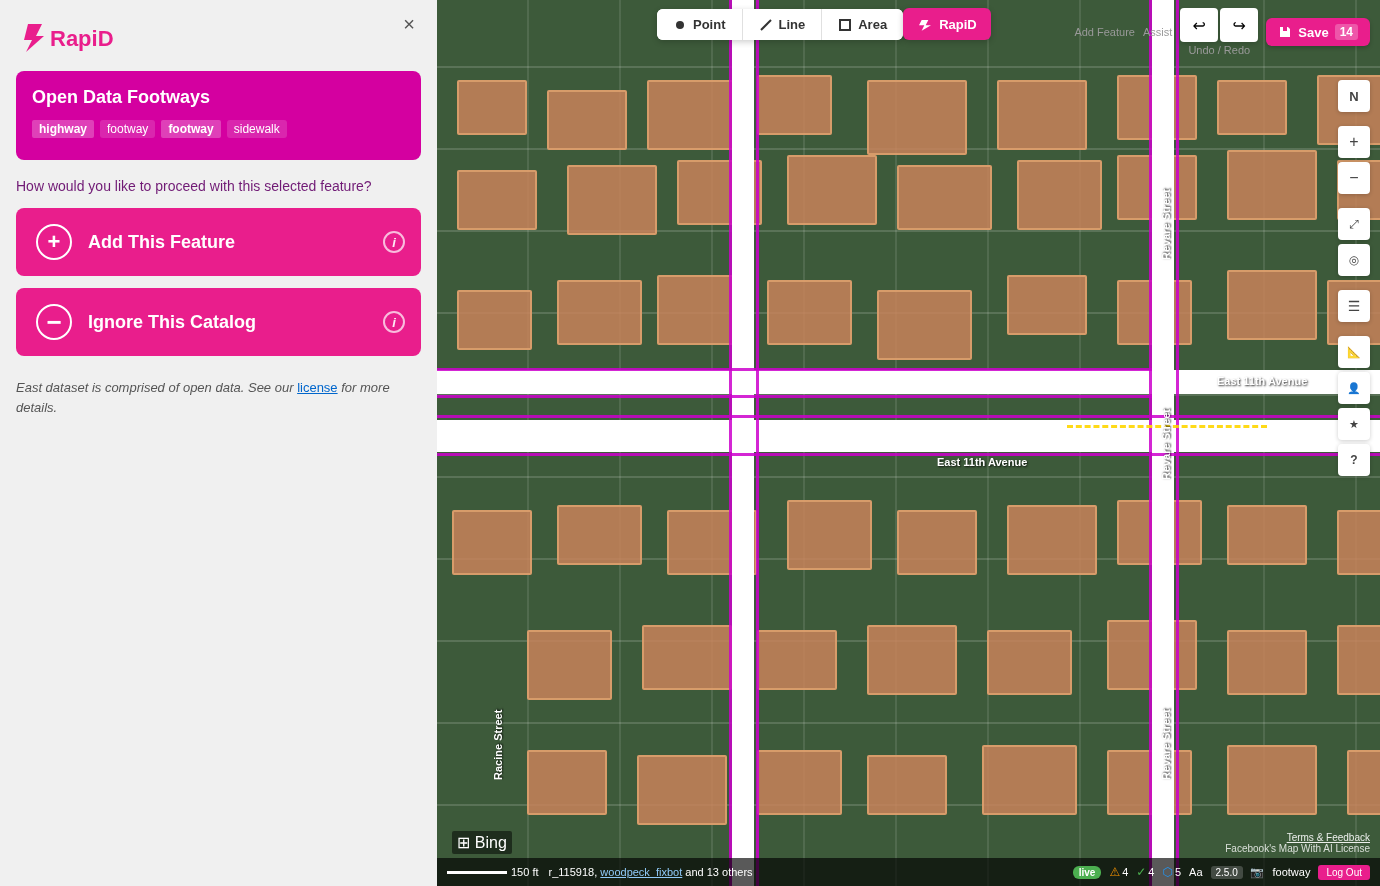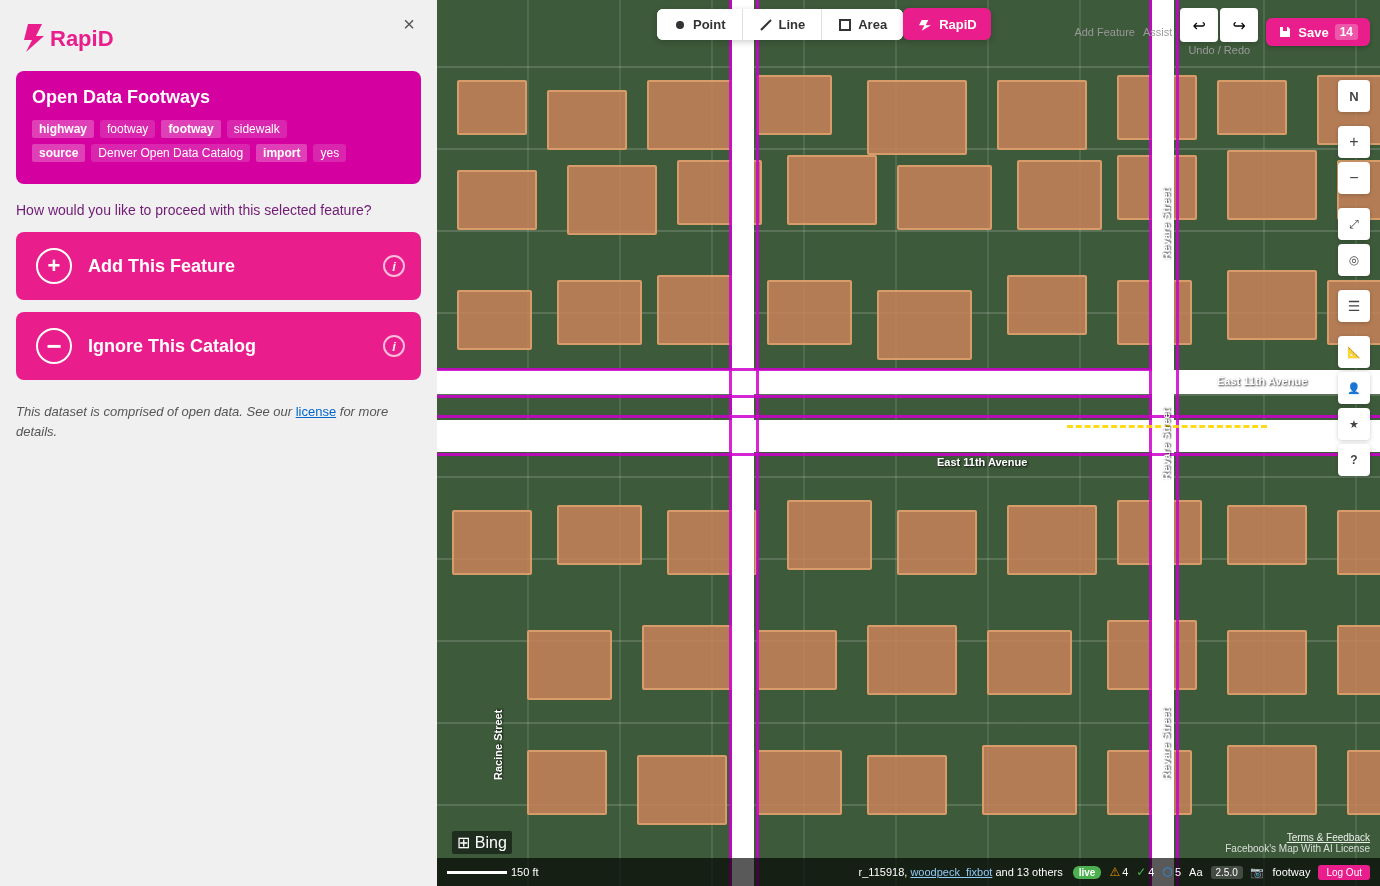--- a/index.html
+++ b/index.html
@@ -352,21 +352,21 @@
     }
     .scale-line {
       width: 60px;
       height: 3px;
       background: white;
       border-left: 2px solid white;
       border-right: 2px solid white;
     }
     .status-middle {
       flex: 1;
-      text-align: right;
+      text-align: left;
       font-size: 11px;
     }
     .status-right {
       display: flex;
       align-items: center;
       gap: 8px;
       font-size: 11px;
     }
     .live-badge {
       background: #4caf50;
@@ -467,44 +467,38 @@
   <button id="close-btn">×</button>
 
   <div id="feature-card">
     <h2>Open Data Footways</h2>
     <div class="tag-row">
       <span class="tag-key">highway</span>
       <span class="tag-val">footway</span>
       <span class="tag-key">footway</span>
       <span class="tag-val">sidewalk</span>
     </div>
-    <div class="tag-row">
-      <span class="tag-key">source</span>
-      <span class="tag-val">Denver Open Data Catalog</span>
-      <span class="tag-key">import</span>
-      <span class="tag-val">yes</span>
-    </div>
   </div>
 
   <p id="proceed-text">How would you like to proceed with this selected feature?</p>
 
   <button class="action-btn add">
     <div class="btn-icon">+</div>
     <span>Add This Feature</span>
     <div class="btn-info">i</div>
   </button>
 
   <button class="action-btn ignore">
     <div class="btn-icon" style="font-size:26px; line-height:1;">−</div>
     <span>Ignore This Catalog</span>
     <div class="btn-info">i</div>
   </button>
 
   <p id="dataset-info">
-    <em>This dataset is comprised of open data. See our </em>
+    <em>East dataset is comprised of open data. See our </em>
     <a href="#">license</a>
     <em> for more details.</em>
   </p>
 </div>
 
 <div id="map-area">
   <div class="map-bg">
 
     <div id="buildings-container">
         <div class="building" style="top: 80px; left: 20px; width: 70px; height: 55px;"></div>

